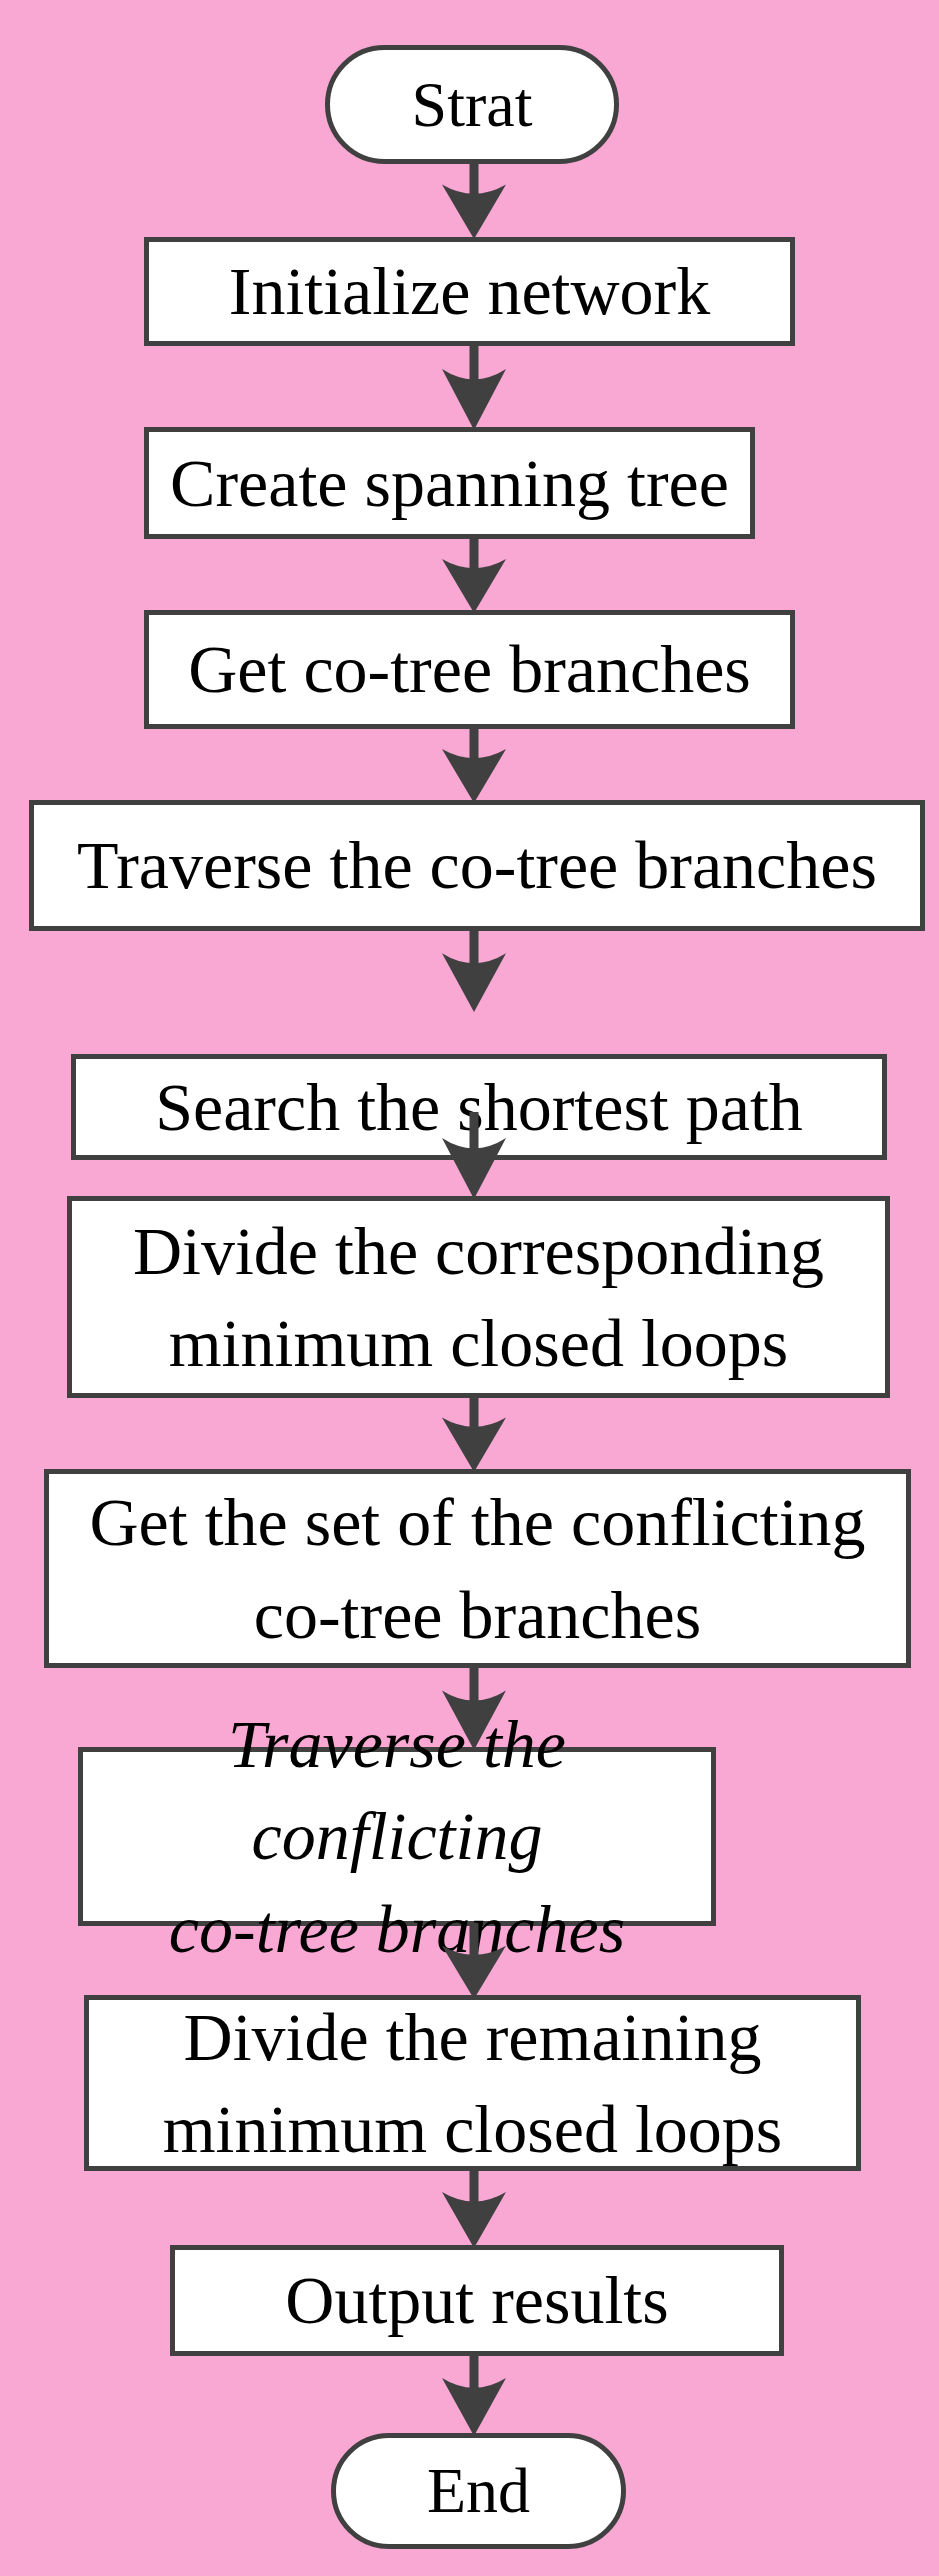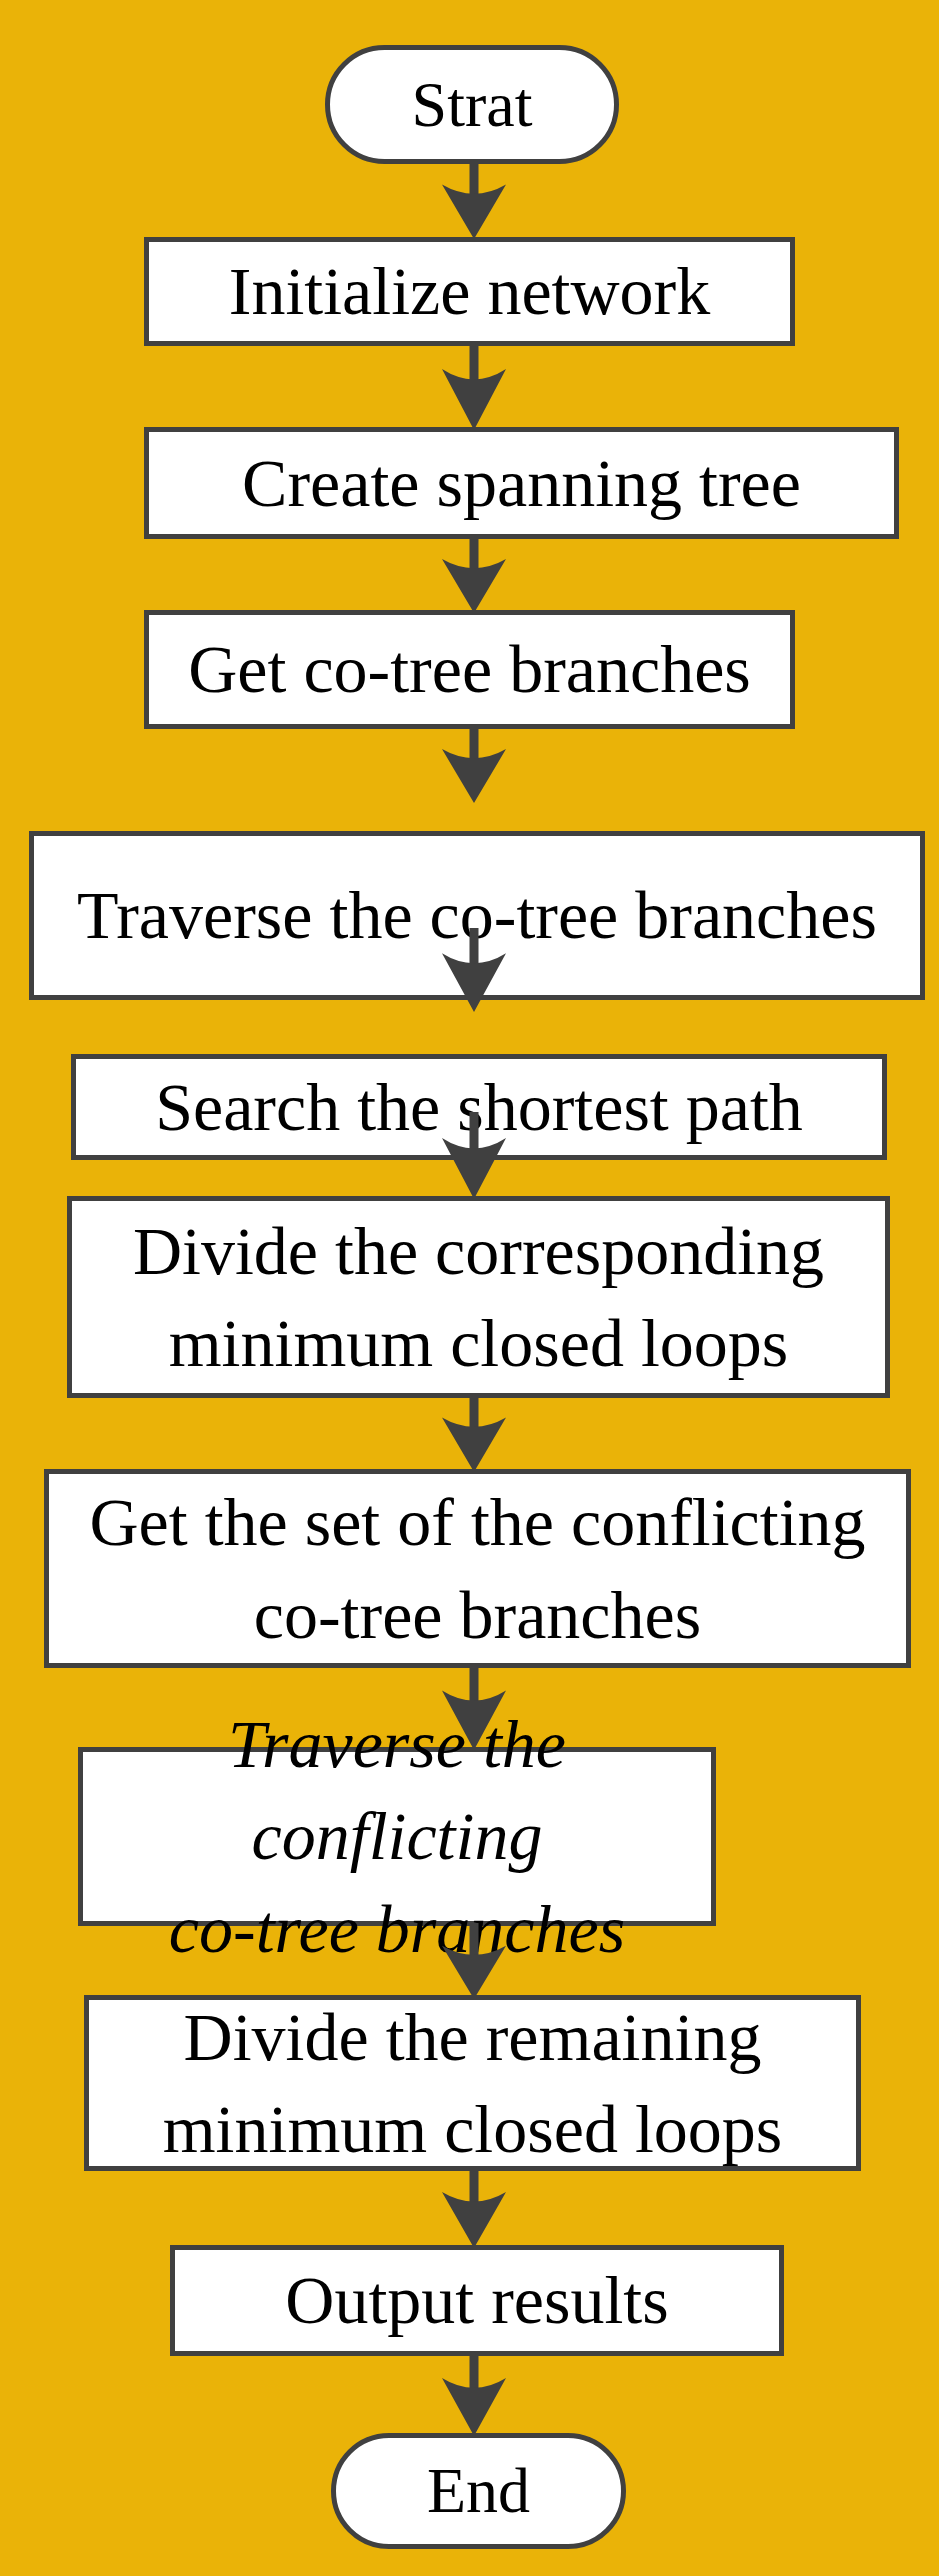--- a/index.html
+++ b/index.html
@@ -4,21 +4,21 @@
 <style>
   html, body {
     margin: 0;
     padding: 0;
     background: #ffffff;
   }
   .canvas {
     position: relative;
     width: 940px;
     height: 2576px;
-    background: #eab308;
+    background: #f9a8d4;
     font-family: "Liberation Serif", "DejaVu Serif", serif;
     overflow: hidden;
   }
   .node {
     position: absolute;
     box-sizing: border-box;
     border: 5px solid #404040;
     background: #ffffff;
     color: #000000;
     display: flex;
@@ -29,23 +29,23 @@
     line-height: 1.36;
     white-space: pre-line;
   }
   .terminator {
     border-radius: 62px;
     font-size: 64px;
   }
   
   .n-start  { left: 325px; top: 45px;   width: 294px; height: 119px; }
   .n-b1     { left: 144px; top: 237px;  width: 651px; height: 109px; }
-  .n-b2     { left: 144px; top: 427px;  width: 755px; height: 112px; }
+  .n-b2     { left: 144px; top: 427px;  width: 611px; height: 112px; }
   .n-b3     { left: 144px; top: 610px;  width: 651px; height: 119px; }
-  .n-b4     { left: 29px;  top: 831px;  width: 896px; height: 169px; }
+  .n-b4     { left: 29px;  top: 800px;  width: 896px; height: 131px; }
   .n-b5     { left: 71px;  top: 1009px; width: 816px; height: 106px; margin-top: 45px; }
   .n-b6     { left: 67px;  top: 1196px; width: 823px; height: 202px; }
   .n-b7     { left: 44px;  top: 1469px; width: 867px; height: 199px; }
   .n-b8     { left: 78px;  top: 1747px; width: 638px; height: 179px; font-style: italic; }
   .n-b9     { left: 84px;  top: 1995px; width: 777px; height: 176px; }
   .n-b10    { left: 170px; top: 2245px; width: 614px; height: 111px; }
   .n-end    { left: 331px; top: 2433px; width: 295px; height: 116px; }
 
   .arrow {
     position: absolute;

